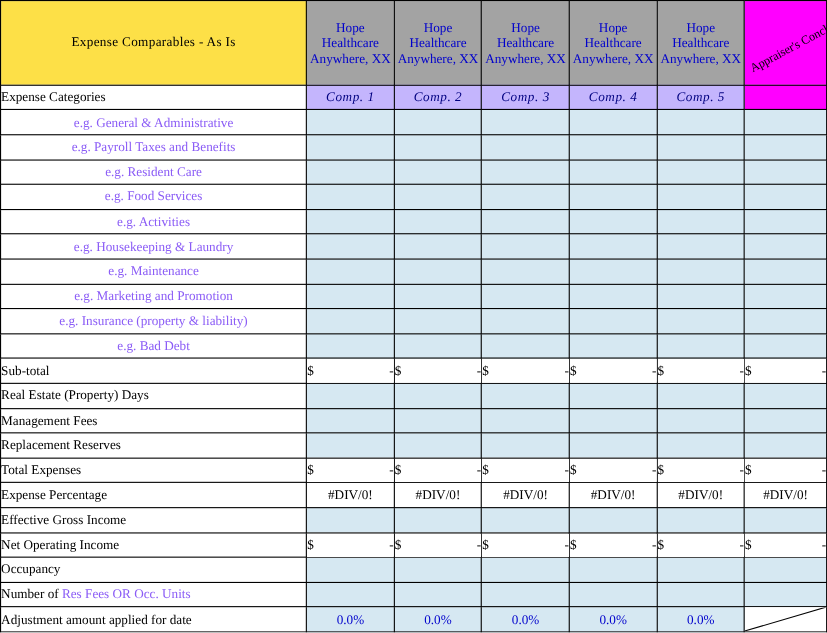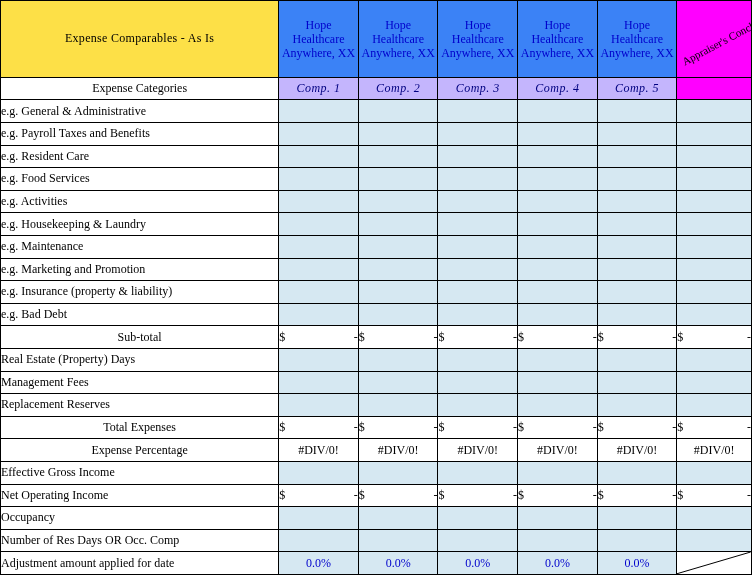--- a/index.html
+++ b/index.html
@@ -35,21 +35,21 @@
   
   .hdr-title {
     background: #fde047;
     text-align: center;
     font-weight: bold;
     font-size: 13px;
     letter-spacing: 0.3px;
     height: 68px;
   }
   .hdr-comp {
-    background: #3b82f6;
+    background: #a3a3a3;
     color: #0000cc;
     text-align: center;
     font-size: 11.5px;
     line-height: 1.18;
     height: 68px;
   }
   .hdr-appraiser {
     background: #ff00ff;
     text-align: center;
     vertical-align: middle;
@@ -65,22 +65,22 @@
   }
 
   
   tr.r { height: 20.3px; }
 
   .lbl {
     padding-left: 4px;
     white-space: nowrap;
     overflow: hidden;
   }
-  .lbl-bold { font-weight: bold; text-align: center; }
-  .lbl-blue { color: #000000; }
+  .lbl-bold { font-weight: bold; }
+  .lbl-blue { color: #8b5cf6; text-align: center; }
   .cell-blue { background: #d6e8f2; }
   .cell-white { background: #ffffff; }
   .cell-pink { background: #c4b5fd; }
 
   .comp-label {
     text-align: center;
     color: #000080;
     font-weight: bold;
     font-style: italic;
     font-size: 11px;
@@ -375,21 +375,21 @@
       <tr class="r">
         <td class="lbl">Occupancy</td>
         <td class="cell-blue"></td>
         <td class="cell-blue"></td>
         <td class="cell-blue"></td>
         <td class="cell-blue"></td>
         <td class="cell-blue"></td>
         <td class="cell-blue"></td>
       </tr>
       <tr class="r">
-        <td class="lbl"><span>Number of </span><span class="lbl-blue">Res Days OR Occ. Comp</span></td>
+        <td class="lbl"><span>Number of </span><span class="lbl-blue">Res Fees OR Occ. Units</span></td>
         <td class="cell-blue"></td>
         <td class="cell-blue"></td>
         <td class="cell-blue"></td>
         <td class="cell-blue"></td>
         <td class="cell-blue"></td>
         <td class="cell-blue"></td>
       </tr>
       <tr class="r">
         <td class="lbl">Adjustment amount applied for date</td>
         <td class="cell-blue pct">0.0%</td>

